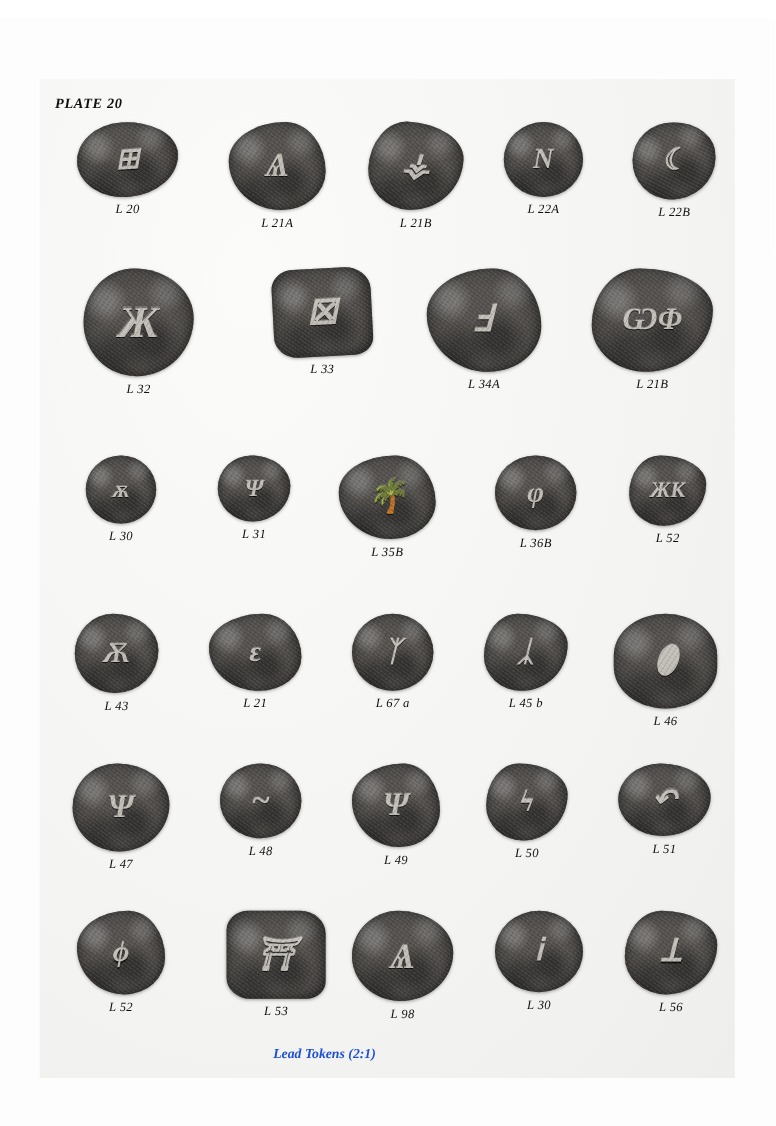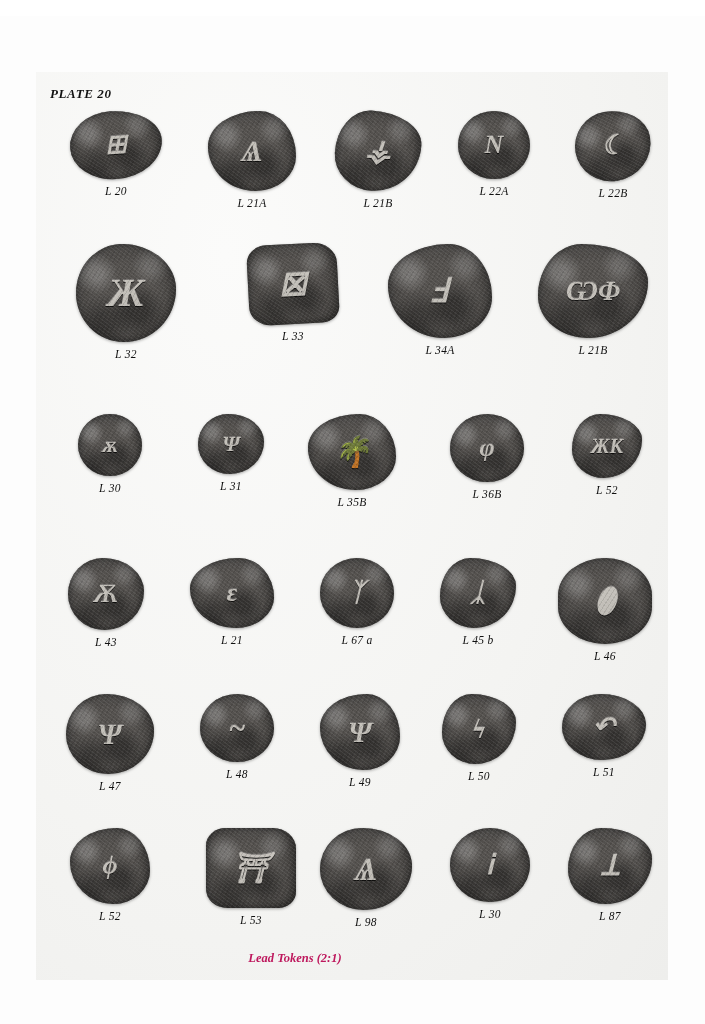--- a/index.html
+++ b/index.html
@@ -45,21 +45,21 @@
   }
   .plate-caption {
     position: absolute;
     left: 0;
     top: 935px;
     width: 590px;
     text-align: center;
     font-family: "Liberation Serif", serif;
     font-weight: bold;
     font-size: 12.5px;
-    color: #be185d;
+    color: #1d4ed8;
   }
   .row {
     position: absolute;
     left: 40px;
     width: 625px;
   }
   .cell {
     position: absolute;
     text-align: center;
   }
@@ -380,20 +380,20 @@
             </div>
           </div>
           <div class="label">L 30</div>
         </div>
         <div class="cell" style="left: 528px; width: 84px;">
           <div class="token-wrap" style="width: 84px; height: 76px;">
             <div class="token sh-blob3" style="width: 84px; height: 76px; transform: rotate(0deg);">
               <div class="device" style="font-size: 28px;">ꓕ</div>
             </div>
           </div>
-          <div class="label">L 87</div>
+          <div class="label">L 56</div>
         </div>
       </div>
     </div>
 
   <div class="plate-caption">Lead Tokens (2:1)</div>
 
 </div>
 
 </body></html>

